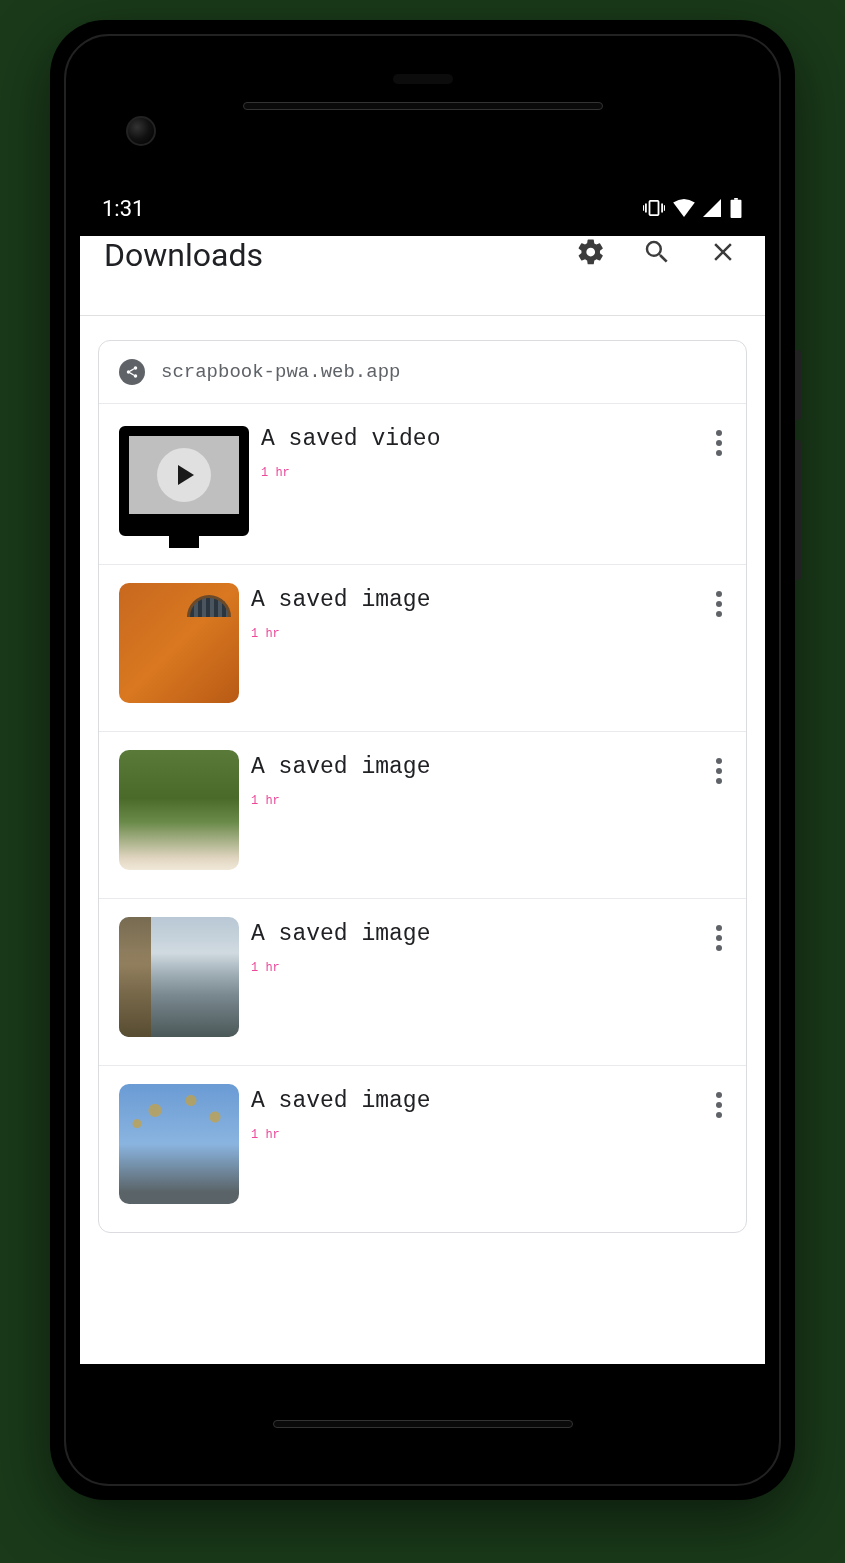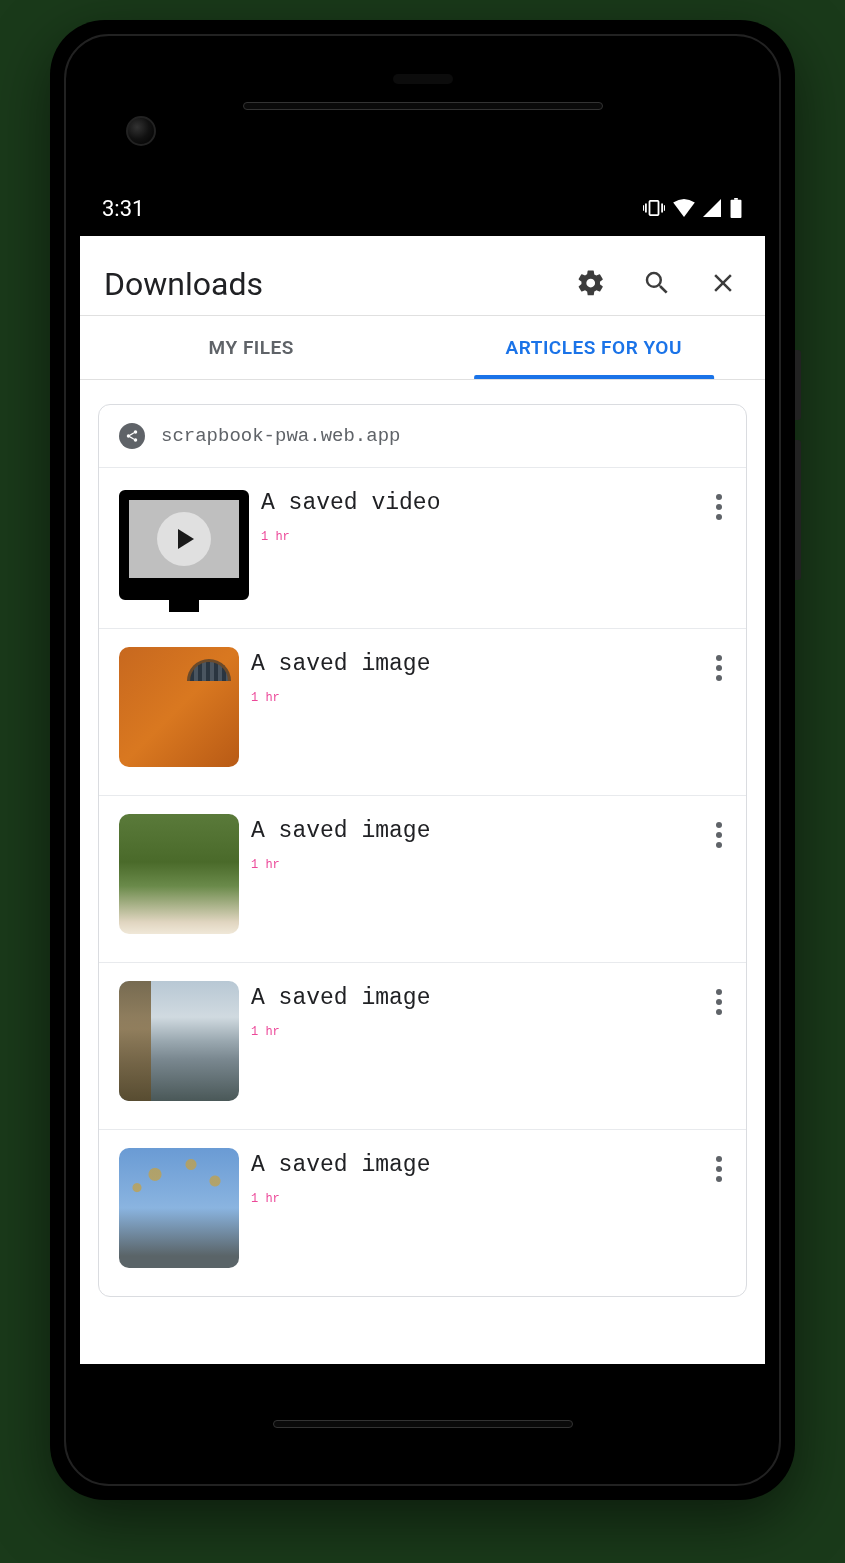--- a/index.html
+++ b/index.html
@@ -69,23 +69,23 @@
   }
   .status-icons { display: flex; align-items: center; gap: 8px; }
   .status-icons svg { display: block; }
   .screen {
     position: absolute;
     top: 200px; left: 14px; right: 14px; bottom: 120px;
     background: #fff;
     overflow: hidden;
   }
   .app-header {
-    display: flex; align-items: flex-end;
+    display: flex; align-items: flex-start;
     height: 80px;
-    padding: 12px 24px;
+    padding: 0 24px;
     border-bottom: 1px solid #e0e0e0;
   }
   .app-title {
     flex: 1;
     font-size: 32px;
     font-weight: 400;
     color: #202124;
   }
   .header-icons { display: flex; align-items: center; gap: 30px; }
   .icon-btn { width: 36px; height: 36px; display: flex; align-items: center; justify-content: center; cursor: pointer; }
@@ -185,21 +185,21 @@
 
 <div class="phone-frame">
   <div class="side-button-right-1"></div>
   <div class="side-button-right-2"></div>
   <div class="phone-inner-border">
     <div class="notch-dot"></div>
     <div class="speaker-top"></div>
     <div class="camera"></div>
 
     <div class="status-bar">
-      <span>3:31</span>
+      <span>1:31</span>
       <div class="status-icons">
         <span>
           <svg width="22" height="18" viewBox="0 0 24 20">
               <rect x="7" y="2" width="10" height="16" rx="1" fill="none" stroke="#fff" stroke-width="2"></rect>
               <line x1="3" y1="5" x2="3" y2="15" stroke="#fff" stroke-width="2"></line>
               <line x1="21" y1="5" x2="21" y2="15" stroke="#fff" stroke-width="2"></line>
               <line x1="0" y1="7" x2="0" y2="13" stroke="#fff" stroke-width="2"></line>
               <line x1="24" y1="7" x2="24" y2="13" stroke="#fff" stroke-width="2"></line>
             </svg>
         </span>
@@ -243,28 +243,20 @@
           <div class="icon-btn">
             <span>
               <svg viewBox="0 0 24 24">
                   <path d="M19 6.41L17.59 5 12 10.59 6.41 5 5 6.41 10.59 12 5 17.59 6.41 19 12 13.41 17.59 19 19 17.59 13.41 12z"></path>
                 </svg>
             </span>
           </div>
         </div>
       </div>
 
-      <div class="tabs">
-        <div class="tab">
-          <span>MY FILES</span>
-        </div>
-        <div class="tab active">
-          <span>ARTICLES FOR YOU</span>
-        </div>
-      </div>
 
       <div class="content">
         <div class="card">
           <div class="card-header">
             <div class="share-badge">
               <svg viewBox="0 0 24 24">
                   <circle cx="18" cy="5" r="3"></circle>
                   <circle cx="6" cy="12" r="3"></circle>
                   <circle cx="18" cy="19" r="3"></circle>
                   <line x1="8.6" y1="10.5" x2="15.4" y2="6.5" stroke="#fff" stroke-width="2"></line>

